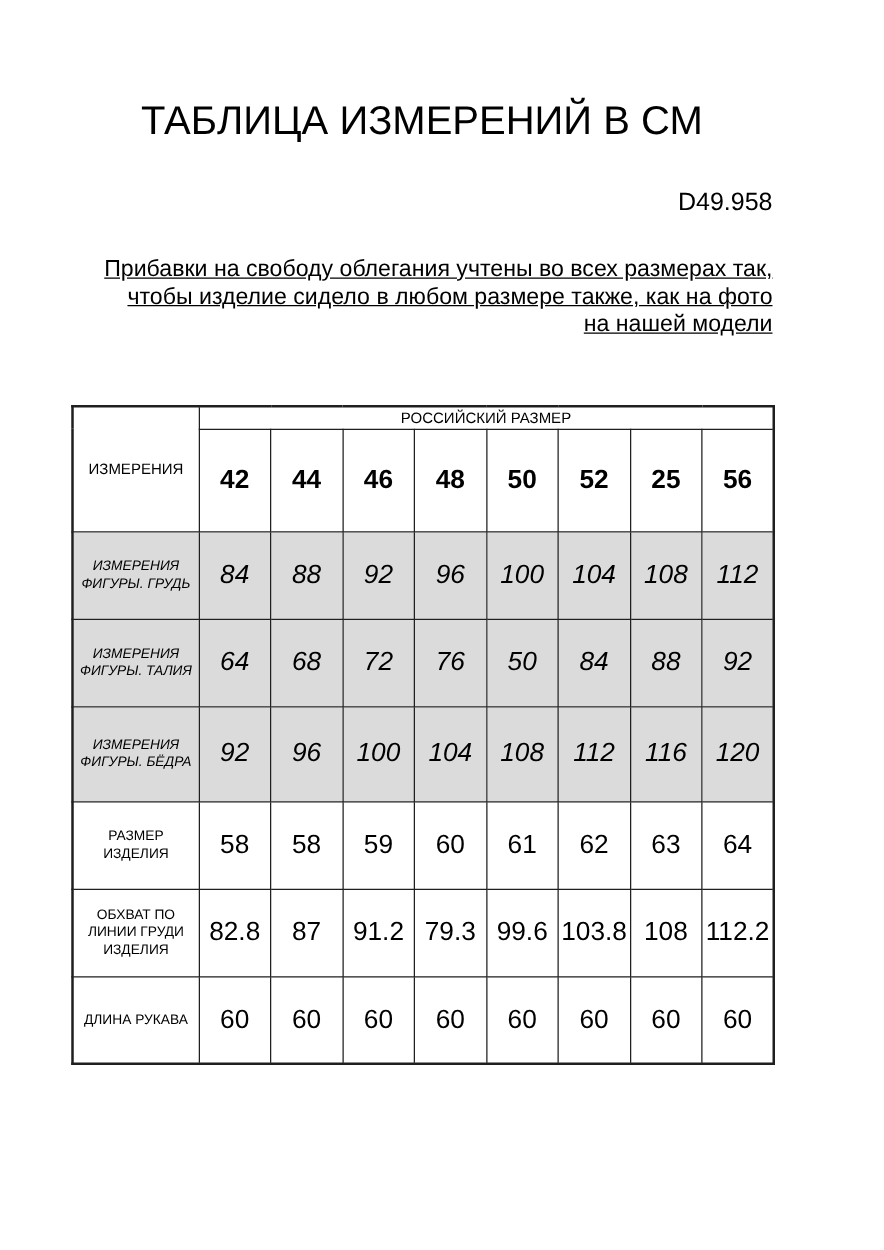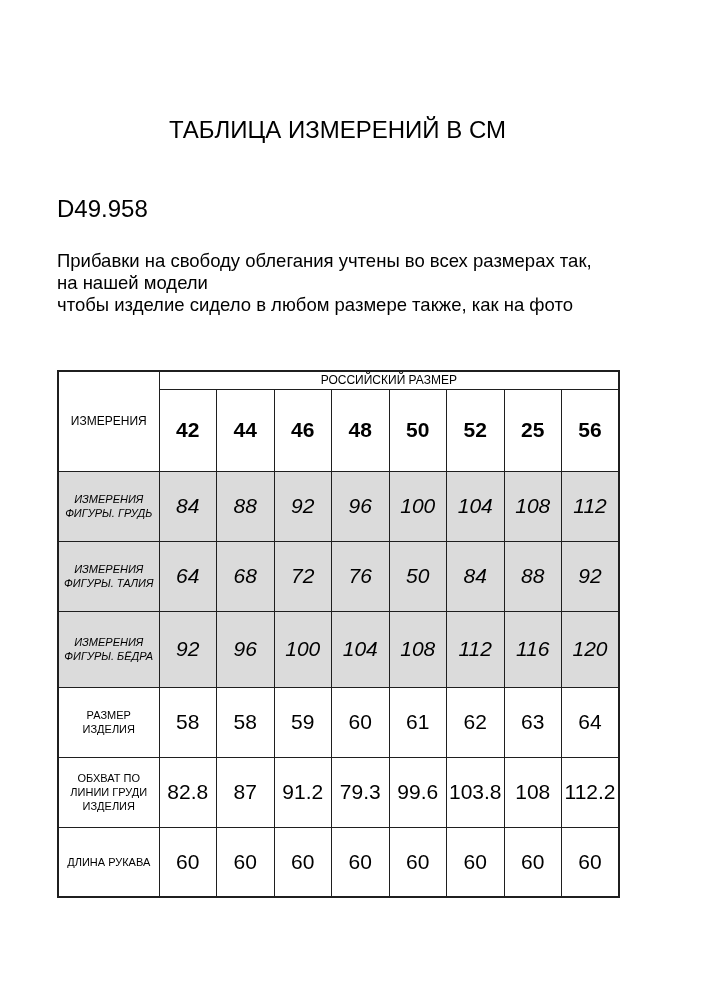--- a/index.html
+++ b/index.html
@@ -20,38 +20,39 @@
     background:#ffffff;
     overflow:hidden;
   }
   .content{
     position:absolute;
     left:57px;top:0;
     width:561px;
   }
   .title{
     margin:0;
-    padding-top:114px;
-    font-size:24px;
+    padding-top:80px;
+    font-size:32px;
     font-weight:400;
     line-height:32px;
     text-align:center;
     white-space:nowrap;
   }
   .code{
-    margin-top:52px;
-    font-size:24px;
+    margin-top:40px;
+    font-size:20px;
     line-height:21px;
-    text-align:left;
+    text-align:right;
   }
   .note{
     margin:31px 0 0 0;
     font-size:18.5px;
     line-height:22px;
-    text-align:left;
+    text-align:right;
+    text-decoration:underline;
   }
   .note-line{
     display:block;
     white-space:nowrap;
   }
   table.meas{
     margin-top:54px;
     width:561px;
     border-collapse:collapse;
     table-layout:fixed;
@@ -100,22 +101,22 @@
 
 <div class="page">
   <div class="content">
 
     <h1 class="title">ТАБЛИЦА ИЗМЕРЕНИЙ В СМ</h1>
 
     <div class="code">D49.958</div>
 
     <p class="note">
       <span class="note-line">Прибавки на свободу облегания учтены во всех размерах так,</span>
+      <span class="note-line">чтобы изделие сидело в любом размере также, как на фото</span>
       <span class="note-line">на нашей модели</span>
-      <span class="note-line">чтобы изделие сидело в любом размере также, как на фото</span>
     </p>
 
     <table class="meas">
       <colgroup>
         <col class="label-col">
         <col class="size-col">
           <col class="size-col">
           <col class="size-col">
           <col class="size-col">
         <col class="size-col">

